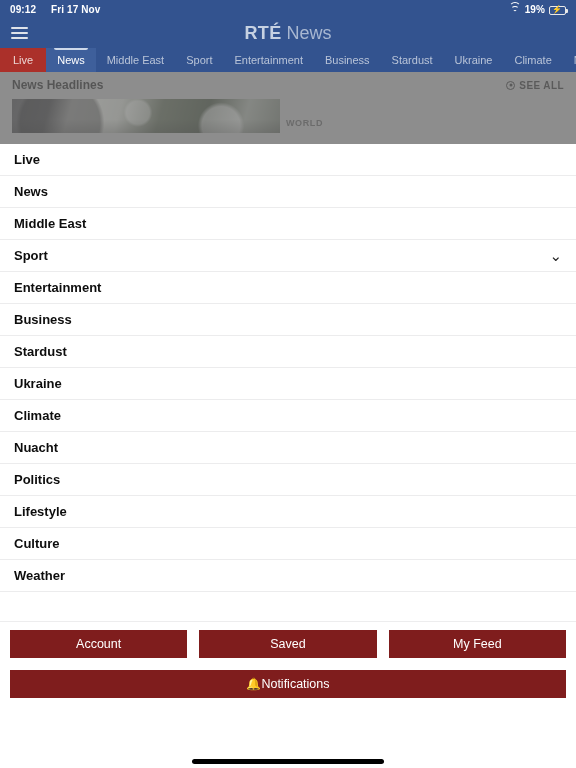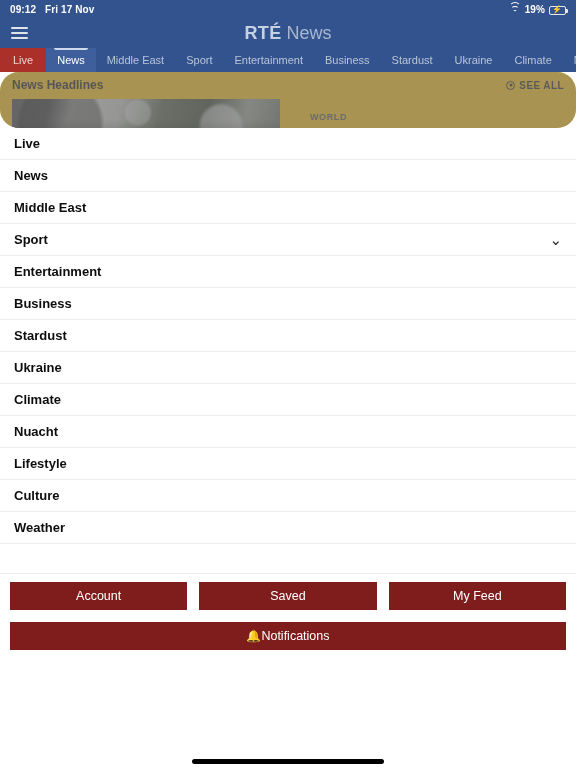--- a/index.html
+++ b/index.html
@@ -10,21 +10,21 @@
     overflow: hidden;
   }
   #app { position: relative; width: 576px; height: 768px; }
 
   
   .statusbar {
     height: 18px; background: #33538f; color: #ffffff;
     display: flex; align-items: center; padding: 0 10px;
     font-size: 10px; font-weight: bold; letter-spacing: .1px;
   }
-  .sb-left { display: flex; align-items: center; gap: 9px; }
+  .sb-left { display: flex; align-items: center; gap: 15px; }
   .sb-right { margin-left: auto; display: flex; align-items: flex-end; gap: 4px; }
   .wifi-ico { width: 12px; height: 10px; position: relative; display:inline-block; }
   .wifi-ico i {
     position:absolute; left:50%; bottom:1px; transform:translateX(-50%);
     border:1.5px solid #fff; border-bottom-color:transparent;
     border-left-color:transparent; border-right-color:transparent;
     border-radius:50%;
   }
   .wifi-ico i:nth-child(1){ width:12px; height:12px; }
   .wifi-ico i:nth-child(2){ width:8px; height:8px; }
@@ -68,36 +68,36 @@
     cursor:pointer;
   }
   .tab.live { background:#ab302a; color:#edd6d4; padding:0 13px; }
   .tab.active { background:#3e5f9b; color:#ffffff; }
   .tab.active:before {
     content:""; position:absolute; top:0; left:8px; right:8px; height:2px;
     background:#ced9ea; border-radius:0 0 2px 2px;
   }
 
   
-  .bgcontent { position:relative; height: 56px; background:#eab308; overflow:hidden;border-radius:19px; }
+  .bgcontent { position:relative; height: 72px; background:#a3a3a3; overflow:hidden; }
   .hl-head {
     display:flex; align-items:center; padding: 6px 12px 0 12px;
   }
   .hl-title { font-size: 12px; font-weight: bold; color:#111; }
   .see-all { margin-left:auto; display:flex; align-items:center; gap:4px; cursor:pointer; }
   .eye-ico {
     width:9px; height:9px; border:1.5px solid #1e1e1e; border-radius:50%;
     position:relative; display:inline-block;
   }
   .eye-ico:after{
     content:""; position:absolute; left:50%; top:50%; transform:translate(-50%,-50%);
     width:3px; height:3px; background:#1e1e1e; border-radius:50%;
   }
   .see-all-label { font-size:10px; font-weight:bold; letter-spacing:.4px; color:#1e1e1e; }
-  .card-row { display:flex; align-items:flex-start; padding: 7px 12px 0 12px; gap:30px; }
+  .card-row { display:flex; align-items:center; padding: 7px 12px 0 12px; gap:6px; }
   .thumb {
     width: 268px; height: 34px; overflow:hidden; position:relative;
     background:linear-gradient(105deg,#3a3a3c 0%,#4c4c4f 14%,#cfcfcb 22%,#b9bcb4 40%,#4a5440 55%,#2f3a28 72%,#8e948a 86%,#5f665a 100%);
   }
   .thumb:before{
     content:""; position:absolute; inset:0;
     background:
       linear-gradient(transparent 60%, rgba(0,0,0,.25)),
       radial-gradient(circle at 18% 70%, rgba(0,0,0,.45) 0 18%, transparent 20%),
       radial-gradient(circle at 47% 40%, rgba(255,255,255,.35) 0 8%, transparent 10%),
@@ -243,20 +243,23 @@
       <div class="menu-item">
         <span>Ukraine</span>
       </div>
       <div class="menu-item">
         <span>Climate</span>
       </div>
       <div class="menu-item">
         <span>Nuacht</span>
       </div>
       <div class="menu-item">
+        <span>Politics</span>
+      </div>
+      <div class="menu-item">
         <span>Lifestyle</span>
       </div>
       <div class="menu-item">
         <span>Culture</span>
       </div>
       <div class="menu-item">
         <span>Weather</span>
       </div>
     </div>
   <div class="menu-spacer"></div>

